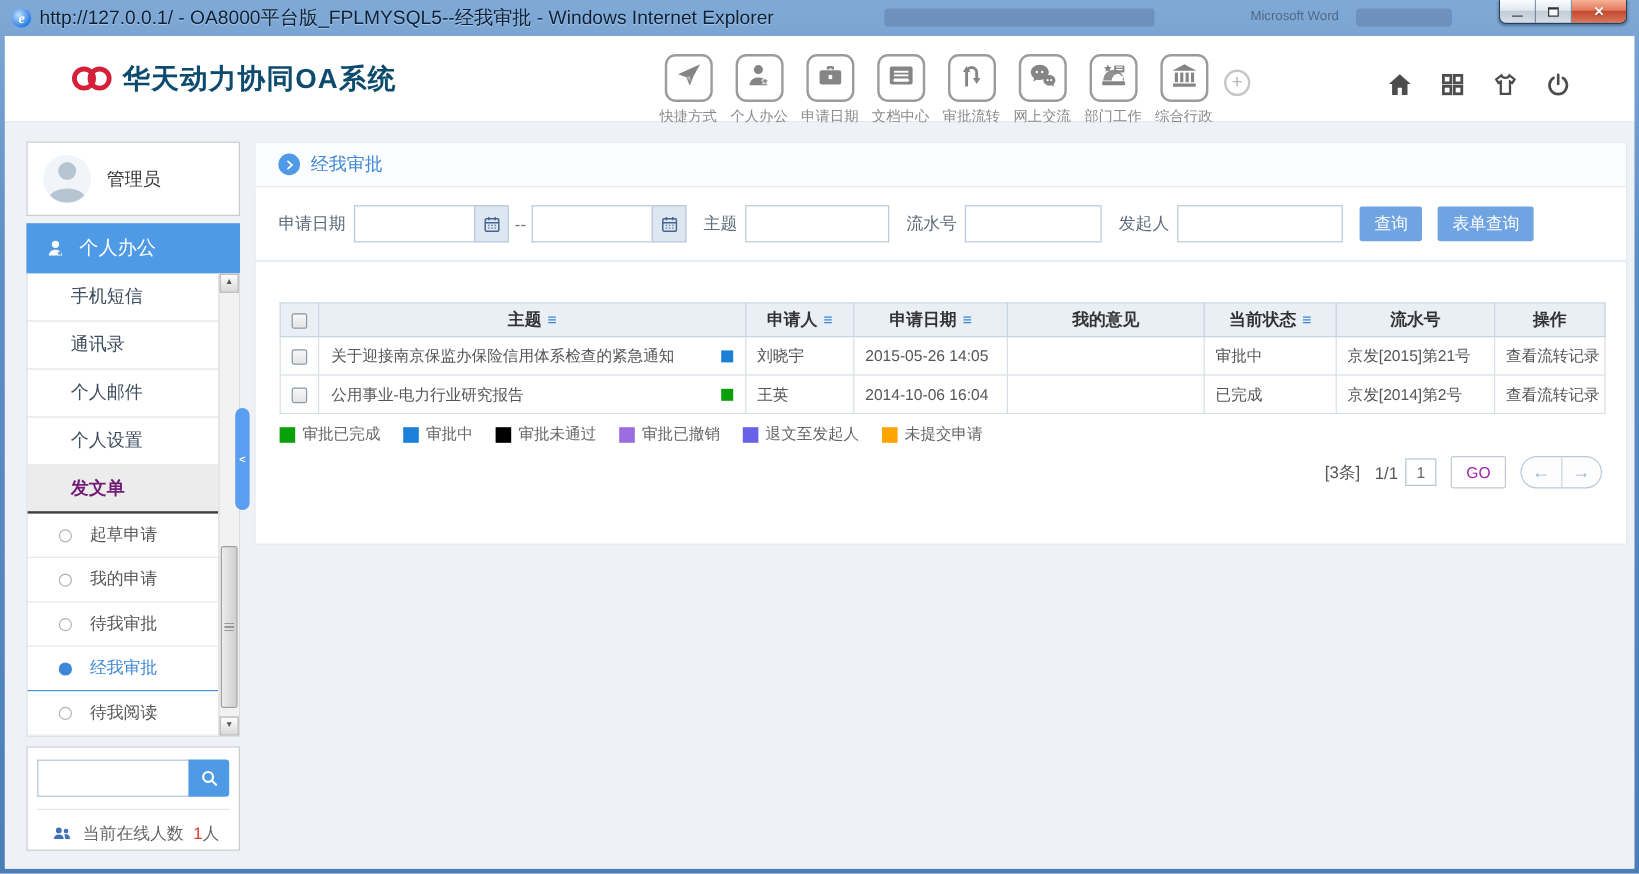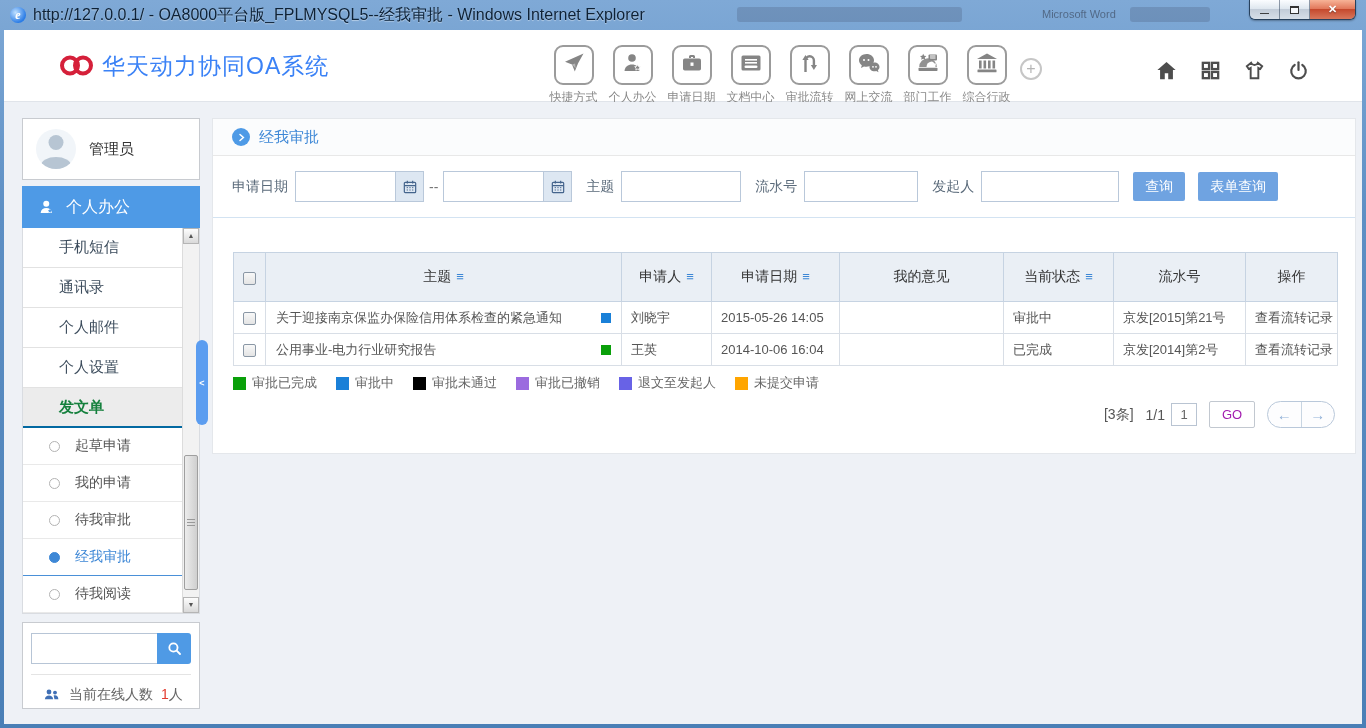--- a/index.html
+++ b/index.html
@@ -24,21 +24,21 @@
 
   
   .app { position:absolute; top:30px; left:4px; right:4px; bottom:4px; background:#eef1f6; overflow:hidden; }
 
   
   .app-header { position:absolute; top:0; left:0; right:0; height:72px; background:#fff; border-bottom:1px solid #e0e4ea; }
   .logo { position:absolute; left:56px; top:50%; transform:translateY(-50%); display:flex; align-items:center; gap:9px; }
   .logo-mark { display:flex; align-items:center; }
   .ring { width:20px; height:20px; border:4px solid #d5203a; border-radius:50%; }
   .ring+.ring { margin-left:-7px; }
-  .logo-text { font-size:23px; font-weight:normal; color:#3b82f6; letter-spacing:1px; }
+  .logo-text { font-size:23px; font-weight:bold; color:#0c4a6e; letter-spacing:1px; }
 
   .nav { position:absolute; left:540px; top:15px; display:flex; }
   .nav-item { width:59px; text-align:center; cursor:pointer; }
   .nav-icon-box { width:40px; height:40px; margin:0 auto; border:2px solid #9b9b9b; border-radius:9px; display:flex; align-items:center; justify-content:center; color:#858585; background:#fff; }
   .nav-icon-box svg { width:24px; height:24px; }
   .nav-label { font-size:12px; color:#8a8a8a; margin-top:4px; white-space:nowrap; }
   .plus-circle { position:absolute; left:1016px; top:28px; width:22px; height:22px; border:2px solid #c6c6c6; border-radius:50%; color:#b5b5b5; font-size:16px; line-height:18px; text-align:center; cursor:pointer; }
   .quick-icons { position:absolute; right:52px; top:29px; display:flex; gap:21px; color:#4d4d4d; }
   .quick-icons svg { width:23px; height:23px; cursor:pointer; }
 
@@ -49,21 +49,21 @@
   .sidebar { position:absolute; left:18px; top:16px; width:178px; }
   .user-card { height:62px; background:#fff; border:1px solid #c8cbd0; display:flex; align-items:center; gap:13px; padding-left:13px; }
   .avatar { width:40px; height:40px; border-radius:50%; background:#f1f5f9; position:relative; overflow:hidden; }
   .avatar::before { content:""; position:absolute; top:6px; left:50%; transform:translateX(-50%); width:15px; height:15px; border-radius:50%; background:#b7c5d3; }
   .avatar::after { content:""; position:absolute; bottom:-5px; left:50%; transform:translateX(-50%); width:30px; height:17px; border-radius:50% 50% 0 0; background:#b7c5d3; }
   .user-name { font-size:15px; color:#333; }
   .section-bar { margin-top:6px; height:42px; background:#4e9ae6; color:#fff; display:flex; align-items:center; gap:10px; padding-left:16px; font-size:16px; cursor:pointer; }
   .section-bar svg { width:18px; height:18px; }
   .menu-box { position:relative; background:#fff; border:1px solid #d9dcе1; border:1px solid #d9dce1; border-top:none; padding-right:17px; }
   .menu-item { height:40px; display:flex; align-items:center; padding-left:36px; font-size:15px; color:#3c4c5c; border-bottom:1px solid #e2e2e2; cursor:pointer; }
-  .menu-item.active { background:#ececec; border-bottom:2px solid #0369a1; font-weight:bold; color:#15803d; }
+  .menu-item.active { background:#ececec; border-bottom:2px solid #404040; font-weight:bold; color:#701a75; }
   .submenu-item { height:37px; display:flex; align-items:center; padding-left:26px; font-size:14px; color:#555; border-bottom:1px solid #e9e9e9; cursor:pointer; }
   .bullet { width:11px; height:11px; border:1px solid #b3b3b3; border-radius:50%; background:#fff; margin-right:15px; flex:none; }
   .submenu-item.active { color:#3d87d6; border-bottom:1px solid #4a90d8; }
   .submenu-item.active .bullet { background:#3d87d6; border-color:#3d87d6; }
 
   .menu-scroll { position:absolute; right:0; top:0; bottom:0; width:17px; background:#f2f2f2; border-left:1px solid #dcdcdc; }
   .scroll-arrow { position:absolute; left:0; width:16px; height:16px; background:linear-gradient(180deg,#fdfdfd,#d9d9d9); border:1px solid #b5b5b5; color:#555; font-size:7px; line-height:14px; text-align:center; cursor:pointer; }
   .scroll-arrow.up { top:0; }
   .scroll-arrow.down { bottom:0; }
   .scroll-thumb { position:absolute; left:1px; right:1px; top:59%; height:35%; background:linear-gradient(90deg,#ececec,#cfcfcf); border:1px solid #9f9f9f; border-radius:2px; cursor:pointer; }
@@ -95,21 +95,21 @@
   .date-sep { margin:0 5px 0 0; color:#777; }
   .f-input { height:31px; border:1px solid #b9c8da; padding:0 6px; font-size:13px; outline:none; margin-right:14px; }
   .f-subject { width:120px; }
   .f-serial { width:114px; }
   .f-init { width:138px; }
   .btn-blue { height:29px; background:#6fa3e1; color:#fff; border:none; border-radius:2px; font-size:14px; padding:0 12px; cursor:pointer; }
   .btn-search { margin-right:13px; }
 
   .table-wrap { margin:34px 20px 0; }
   table { width:100%; border-collapse:collapse; table-layout:fixed; }
-  th { height:49px; background:#eaeff5; border:1px solid #c6d3e2; font-size:14px; font-weight:normal; color:#333; }
+  th { height:28px; background:#eaeff5; border:1px solid #c6d3e2; font-size:14px; font-weight:bold; color:#333; }
   td { height:32px; border:1px solid #d8dee6; font-size:13px; color:#555; padding:0 9px; overflow:hidden; white-space:nowrap; }
   .c-cb { width:32px; text-align:center; padding:0; }
   .cbx { display:inline-block; width:13px; height:13px; border:1px solid #8a97a5; border-radius:2px; background:linear-gradient(180deg,#f8f8f8,#e4e4e4); vertical-align:middle; cursor:pointer; }
   .sort { color:#3d87d6; font-size:13px; margin-left:5px; cursor:pointer; }
   td.subj { padding:0; }
   td.subj .inner { display:flex; align-items:center; justify-content:space-between; padding:0 10px; height:100%; border:none; }
   .subj-text { cursor:pointer; overflow:hidden; text-overflow:ellipsis; }
   .status-sq { width:10px; height:10px; flex:none; margin-left:8px; }
   .action-link { cursor:pointer; }
 

